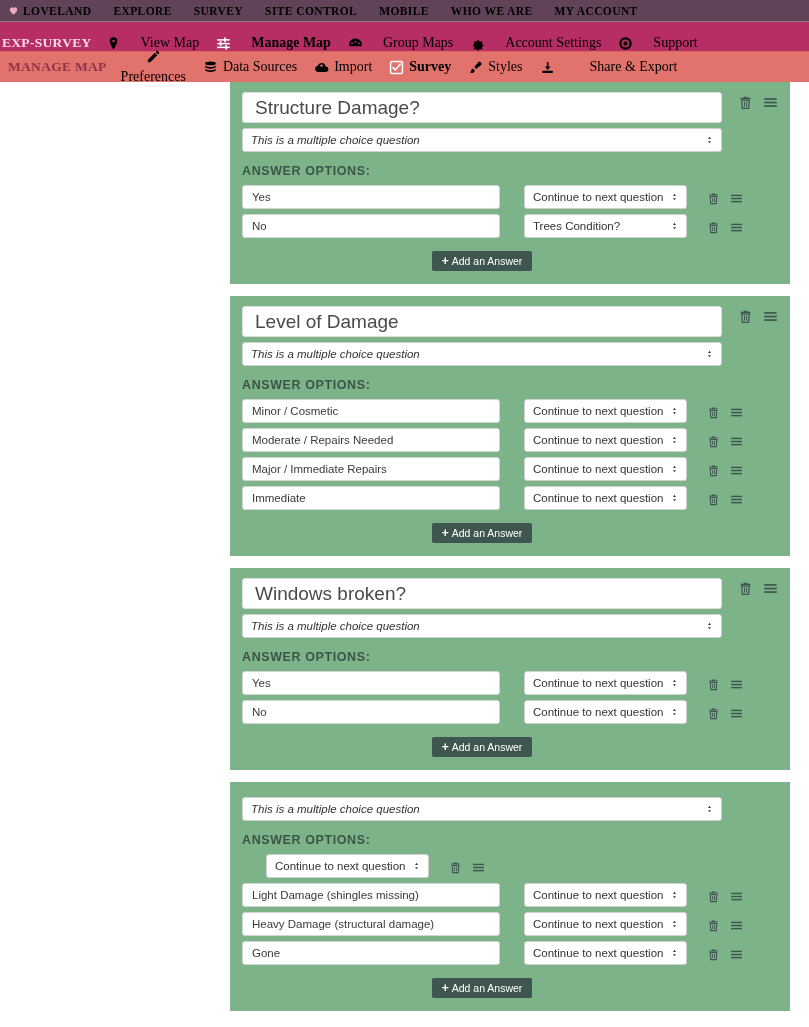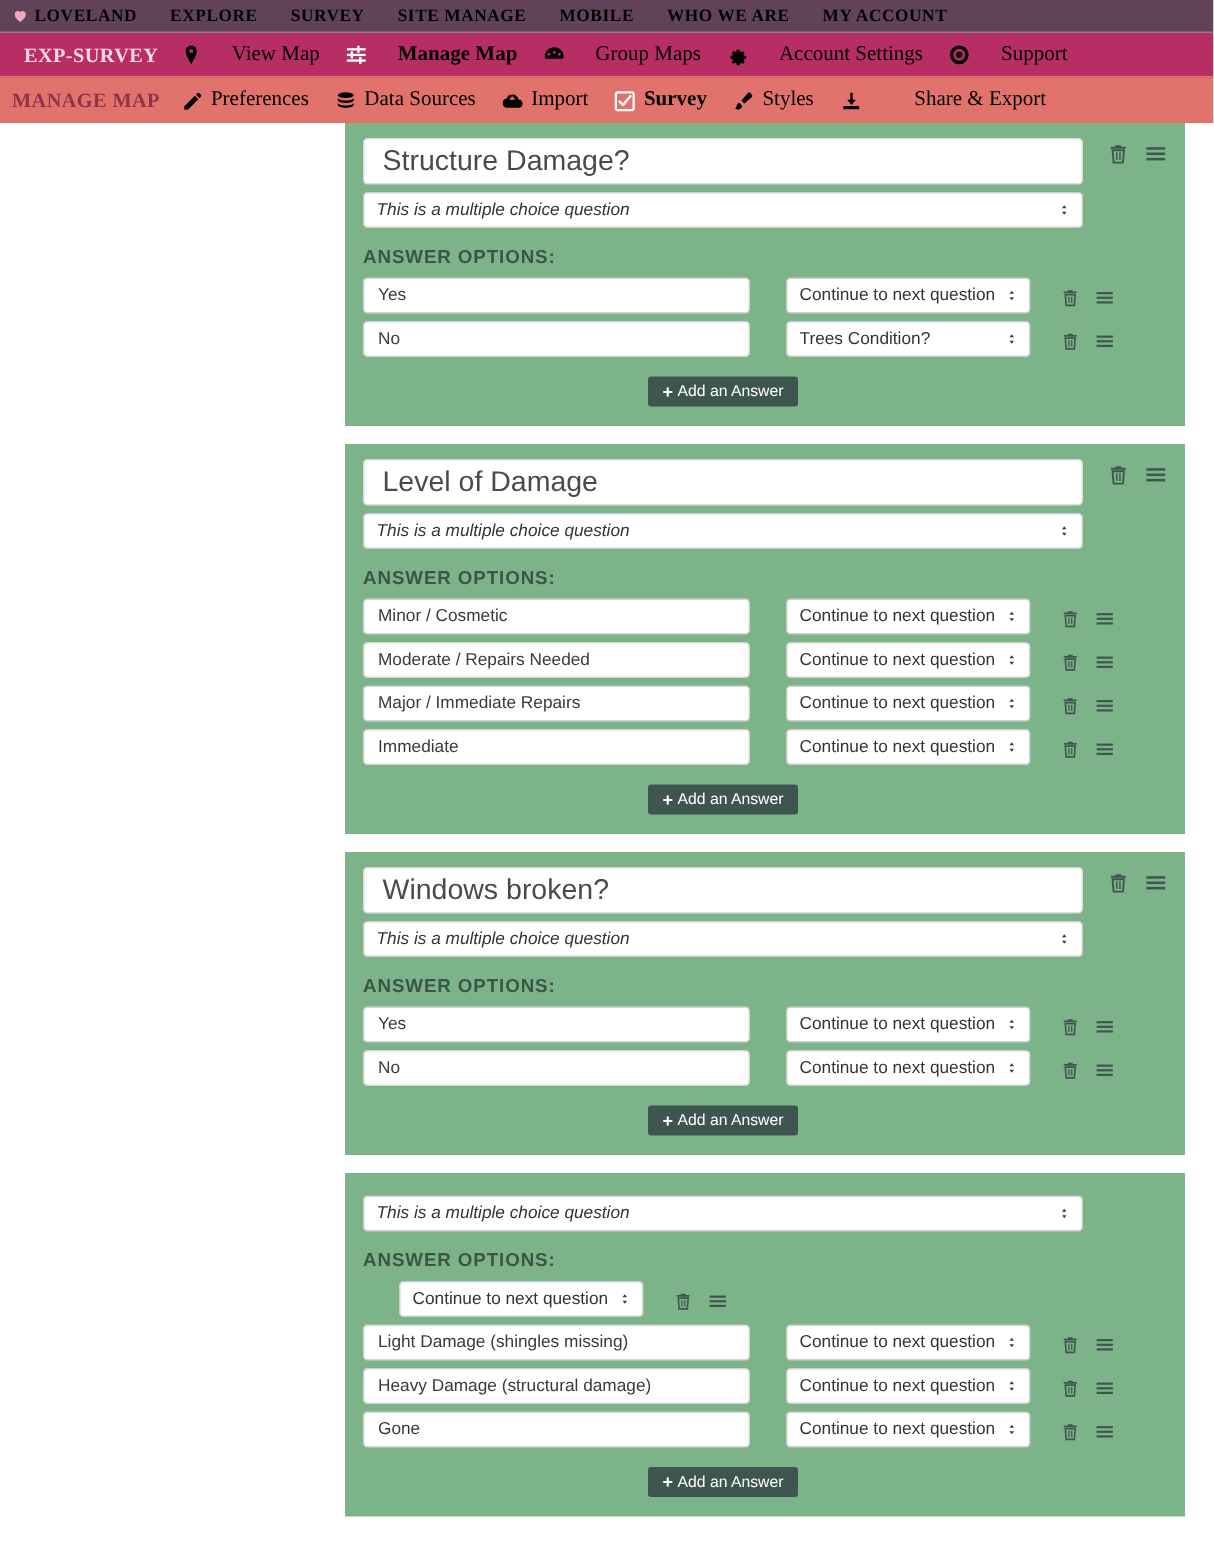--- a/index.html
+++ b/index.html
@@ -31,22 +31,22 @@
     align-items: center;
     gap: 4px;
   }
   .nav-top .nav-item.active { color: #ffffff; }
 
   
   .nav-mid {
     background: #b72e64;
     height: 29px;
     display: flex;
-    align-items: center;
-    padding-left: 16px;
+    align-items: flex-end;
+    padding-left: 2px;
   }
   .nav-mid .nav-item {
     color: #f5b9ce;
     font-size: 14px;
     margin-right: 17px;
     white-space: nowrap;
     display: flex;
     align-items: center;
     gap: 20px;
   }
@@ -230,21 +230,21 @@
       </span>
       <span>LOVELAND</span>
     </a>
     <a class="nav-item" href="#" style="text-decoration:none;color:inherit;">
       <span>EXPLORE</span>
     </a>
     <a class="nav-item" href="#" style="text-decoration:none;color:inherit;">
       <span>SURVEY</span>
     </a>
     <a class="nav-item active" href="#" style="text-decoration:none;color:inherit;">
-      <span>SITE MANAGE</span>
+      <span>SITE CONTROL</span>
     </a>
     <a class="nav-item" href="#" style="text-decoration:none;color:inherit;">
       <span>MOBILE</span>
     </a>
     <a class="nav-item" href="#" style="text-decoration:none;color:inherit;">
       <span>WHO WE ARE</span>
     </a>
     <a class="nav-item" href="#" style="text-decoration:none;color:inherit;">
       <span>MY ACCOUNT</span>
     </a>
@@ -298,21 +298,21 @@
           <path d="M12 2a10 10 0 1 0 0 20 10 10 0 0 0 0-20zm0 3.6a6.4 6.4 0 1 1 0 12.8 6.4 6.4 0 0 1 0-12.8z"></path>
           <circle cx="12" cy="12" r="3.4"></circle>
         </svg>
       </span>
       <span>Support</span>
     </a>
   </div>
 
 <div class="nav-sub" id="nav-sub">
     <span class="brand">MANAGE MAP</span>
-    <a class="nav-item" href="#" style="text-decoration:none;color:inherit;">
+    <a class="nav-item" href="#" style="text-decoration:none;color:inherit;flex-direction:column;">
       <span class="ico">
         <svg width="15" height="15" viewBox="0 0 24 24" fill="currentColor">
           <path d="M3 17.2V21h3.8L18 9.8 14.2 6 3 17.2zM20.7 6.8a1.3 1.3 0 0 0 0-1.8l-1.7-1.7a1.3 1.3 0 0 0-1.8 0L15.5 4.9 19.3 8.7l1.4-1.9z"></path>
         </svg>
       </span>
       <span>Preferences</span>
     </a>
     <a class="nav-item" href="#" style="text-decoration:none;color:inherit;">
       <span class="ico">
         <svg width="15" height="15" viewBox="0 0 24 24" fill="currentColor">

